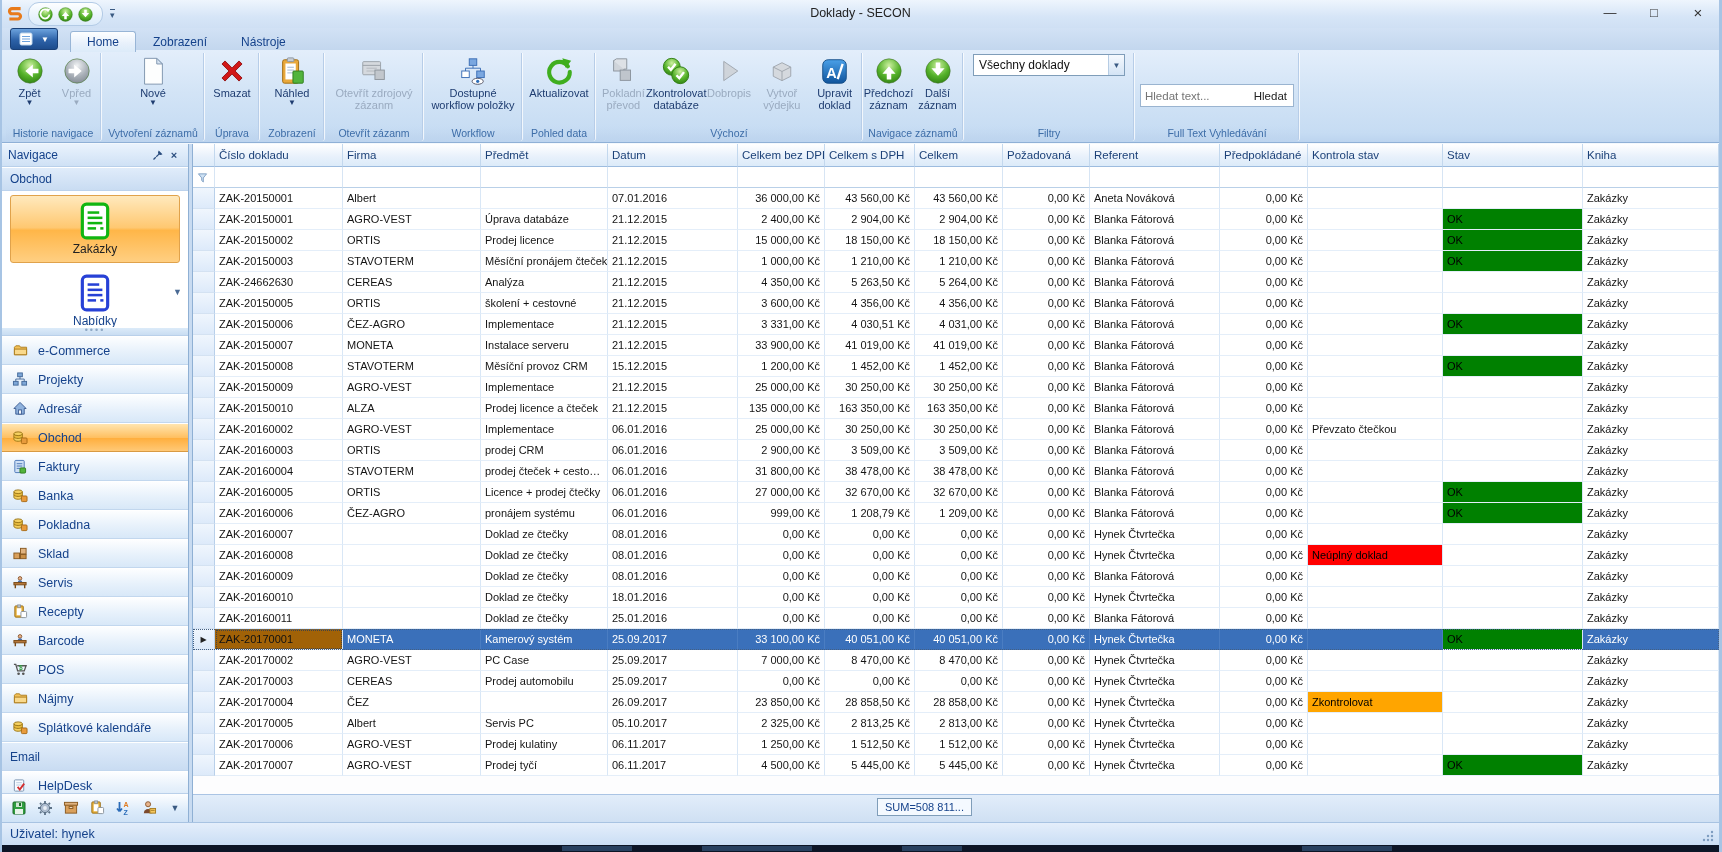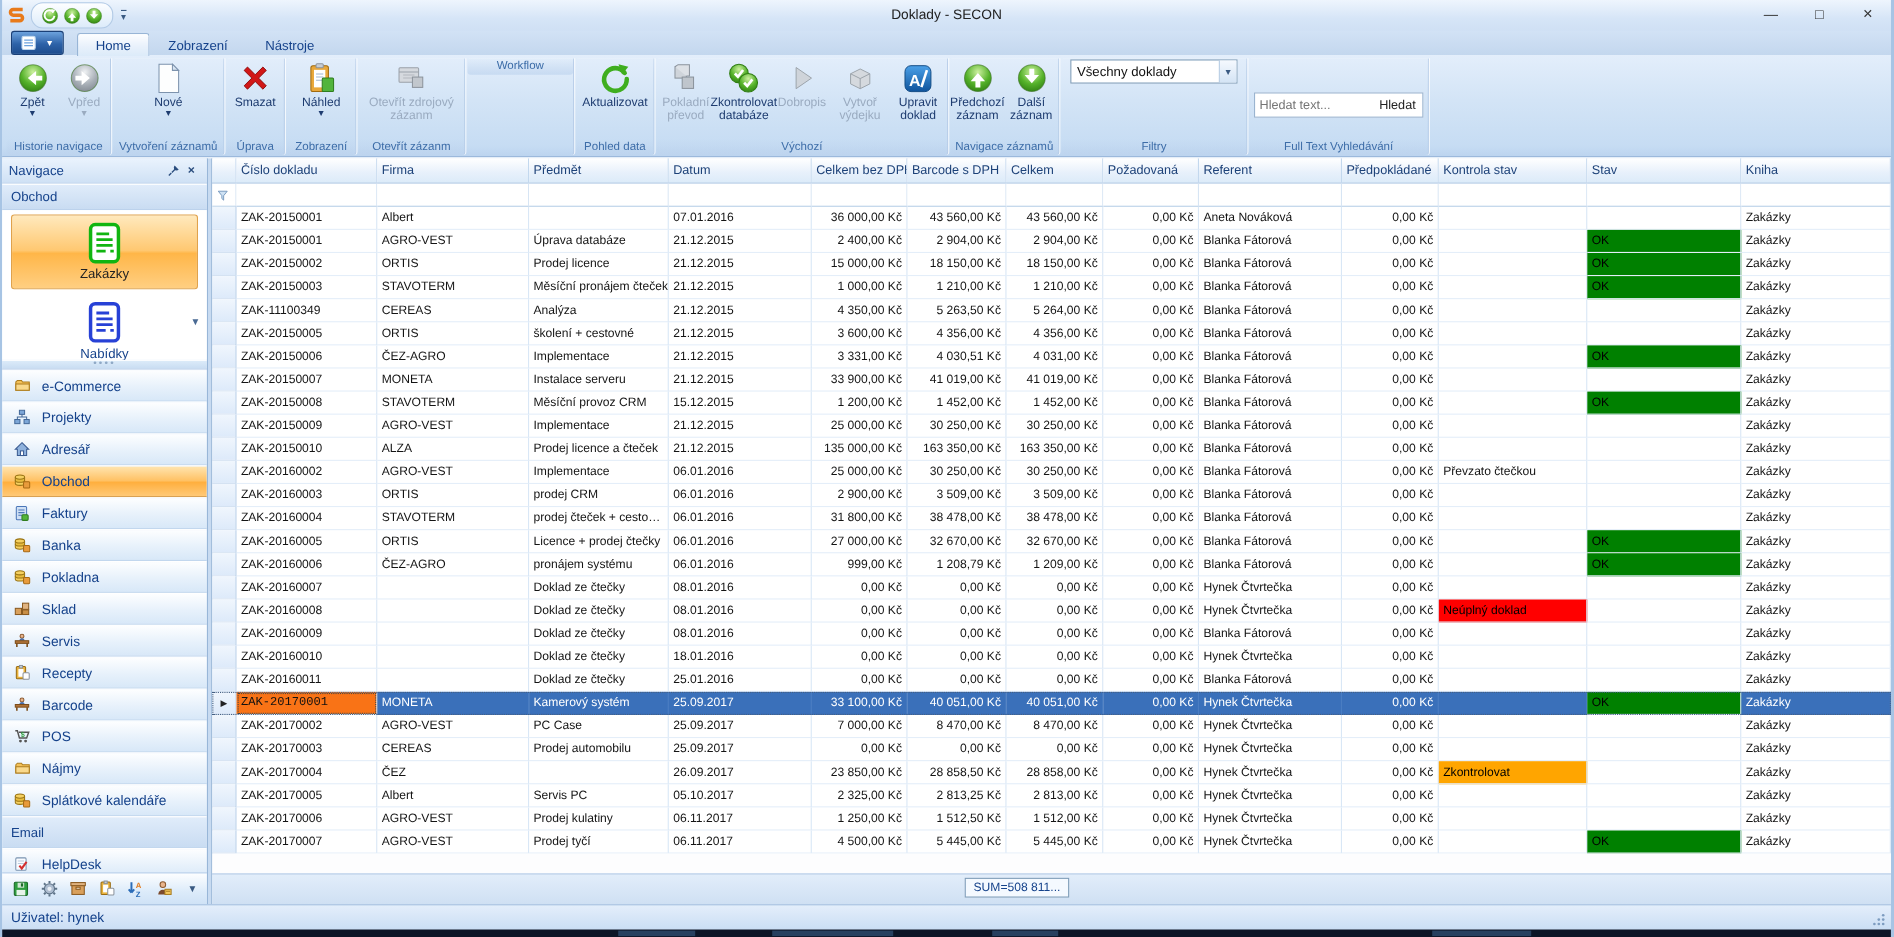--- a/index.html
+++ b/index.html
@@ -61,21 +61,21 @@
   .gridwrap{flex:1;display:flex;flex-direction:column;min-width:0;margin-left:3px;background:#fff;border-left:1px solid #8fb0d4;}
   .ghead,.gfilter,.grow{display:flex;flex:none;}
   .ghcell{height:23px;line-height:22px;box-sizing:border-box;background:linear-gradient(#ffffff,#e7f0fb 60%,#dcebf9);border-right:1px solid #c3d8ee;border-bottom:1px solid #9dbcdf;font-size:11.5px;color:#1c4178;padding:0 4px;white-space:nowrap;overflow:hidden;flex:none;cursor:default;}
   .gfcell{height:21px;box-sizing:border-box;background:#fff;border-right:1px solid #d7e5f4;border-bottom:1px solid #b9d0e8;flex:none;display:flex;align-items:center;padding:0 3px;}
   .grow{height:21px;}
   .grow.selected{outline:1px dotted #445f82;outline-offset:-1px;}
   .gind{width:22px;flex:none;box-sizing:border-box;background:linear-gradient(#f0f6fd,#ddeafa);border-right:1px solid #b9d0ea;border-bottom:1px solid #d4e2f2;text-align:center;font-size:8px;color:#222;line-height:21px;}
   .gcell{height:21px;line-height:20px;box-sizing:border-box;border-right:1px solid #d9e7f6;border-bottom:1px solid #e4eef9;padding:0 4px;font-size:11px;color:#141414;white-space:nowrap;overflow:hidden;flex:none;cursor:default;}
   .gcell.r{text-align:right;}
   .gcell.sel{background:#3a70ba;color:#fff;border-right-color:#4a7dc2;border-bottom-color:#3a70ba;}
-  .gcell.focus{background:#f97316;color:#111;outline:1px dotted #444;outline-offset:-2px;font-family:Liberation Mono, monospace;}
+  .gcell.focus{background:#a16207;color:#111;outline:1px dotted #444;outline-offset:-2px;}
   .gcell.chip{color:#000;}
   .gblank{flex:1;background:#fdfdfe;}
   .gfoot{height:27px;flex:none;background:linear-gradient(#e2edfa,#cfe0f3);border-top:1px solid #aac4e4;position:relative;}
   .sumbox{position:absolute;left:652px;top:3px;background:#f4f9ff;border:1px solid #7f9db9;font-size:11px;color:#15428b;padding:2px 7px;margin-left:32px;}
   
   .statusbar{height:22px;flex:none;background:linear-gradient(#e4eefb,#cadef4);border-top:1px solid #a8c3e2;display:flex;align-items:center;padding:0 8px;font-size:12.5px;color:#15428b;position:relative;}
   .grip{position:absolute;right:4px;bottom:2px;width:14px;height:14px;}
   .taskstrip{height:7px;flex:none;background:#0c1526;position:relative;}
   .taskstrip i{position:absolute;top:1px;bottom:1px;background:#27405f;display:block;}
   svg{display:block;}
@@ -242,20 +242,35 @@
                 <line x1="8" y1="16" x2="19" y2="16" stroke="#b3b8be"></line>
                 <rect x="17" y="15" width="10" height="10" fill="#c2c7cd" stroke="#8d949c"></rect>
               </svg>
             </span>
             <div class="lbl">Otevřít zdrojový zázanm</div>
           </div>
         </div>
         <div class="rgroup-cap">Otevřít zázanm</div>
       </div>
       <div class="rgroup" style="width: 96px;">
+        <div class="rgroup-body">
+          <div class="rbtn">
+            <span class="icn">
+              <svg viewBox="0 0 32 32" width="30" height="30">
+                <rect x="12" y="3" width="8" height="7" fill="#7aa7e0" stroke="#3a6db4"></rect>
+                <rect x="4" y="16" width="8" height="7" fill="#fff" stroke="#3a6db4"></rect>
+                <rect x="20" y="16" width="8" height="7" fill="#7aa7e0" stroke="#3a6db4"></rect>
+                <path d="M16 10 v3 M8 16 v-3 h16 v3" fill="none" stroke="#3a6db4"></path>
+                <ellipse cx="21" cy="27" rx="6" ry="3.2" fill="#fff" stroke="#556"></ellipse>
+                <circle cx="21" cy="27" r="1.7" fill="#2b6cb8"></circle>
+              </svg>
+            </span>
+            <div class="lbl">Dostupné workflow položky</div>
+          </div>
+        </div>
         <div class="rgroup-cap">Workflow</div>
       </div>
       <div class="rgroup" style="width: 70px;">
         <div class="rgroup-body">
           <div class="rbtn">
             <span class="icn">
               <svg viewBox="0 0 32 32" width="30" height="30">
                 <path d="M25.5 11 A11 11 0 1 0 27.5 17" fill="none" stroke="#3fae1f" stroke-width="4.4" stroke-linecap="round"></path>
                 <path d="M19.5 2.5 l9.5 2.5 -6 7.5z" fill="#3fae1f"></path>
               </svg>
@@ -646,21 +661,21 @@
     </div>
 
     <div class="gridwrap">
       <div class="ghead" id="ghead">
           <div class="ghcell" style="width: 22px;"></div>
           <div class="ghcell" style="width: 128px;">Číslo dokladu</div>
           <div class="ghcell" style="width: 138px;">Firma</div>
           <div class="ghcell" style="width: 127px;">Předmět</div>
           <div class="ghcell" style="width: 130px;">Datum</div>
           <div class="ghcell" style="width: 87px;">Celkem bez DPH</div>
-          <div class="ghcell" style="width: 90px;">Barcode s DPH</div>
+          <div class="ghcell" style="width: 90px;">Celkem s DPH</div>
           <div class="ghcell" style="width: 88px;">Celkem</div>
           <div class="ghcell" style="width: 87px;">Požadovaná</div>
           <div class="ghcell" style="width: 130px;">Referent</div>
           <div class="ghcell" style="width: 88px;">Předpokládané</div>
           <div class="ghcell" style="width: 135px;">Kontrola stav</div>
           <div class="ghcell" style="width: 140px;">Stav</div>
           <div class="ghcell" style="width: 132px; flex: 1 1 auto;">Kniha</div>
         </div>
       <div class="gfilter" id="gfilter">
           <div class="gfcell" style="width: 22px;">
@@ -744,21 +759,21 @@
             <div class="gcell r" style="width: 88px;">1 210,00 Kč</div>
             <div class="gcell r" style="width: 87px;">0,00 Kč</div>
             <div class="gcell" style="width: 130px;">Blanka Fátorová</div>
             <div class="gcell r" style="width: 88px;">0,00 Kč</div>
             <div class="gcell" style="width: 135px;"></div>
             <div class="gcell chip" style="width: 140px; background: rgb(0, 128, 0);">OK</div>
             <div class="gcell" style="width: 132px; flex: 1 1 auto;">Zakázky</div>
           </div>
           <div class="grow">
             <div class="gind"></div>
-            <div class="gcell" style="width: 128px;">ZAK-11100349</div>
+            <div class="gcell" style="width: 128px;">ZAK-24662630</div>
             <div class="gcell" style="width: 138px;">CEREAS</div>
             <div class="gcell" style="width: 127px;">Analýza</div>
             <div class="gcell" style="width: 130px;">21.12.2015</div>
             <div class="gcell r" style="width: 87px;">4 350,00 Kč</div>
             <div class="gcell r" style="width: 90px;">5 263,50 Kč</div>
             <div class="gcell r" style="width: 88px;">5 264,00 Kč</div>
             <div class="gcell r" style="width: 87px;">0,00 Kč</div>
             <div class="gcell" style="width: 130px;">Blanka Fátorová</div>
             <div class="gcell r" style="width: 88px;">0,00 Kč</div>
             <div class="gcell" style="width: 135px;"></div>

